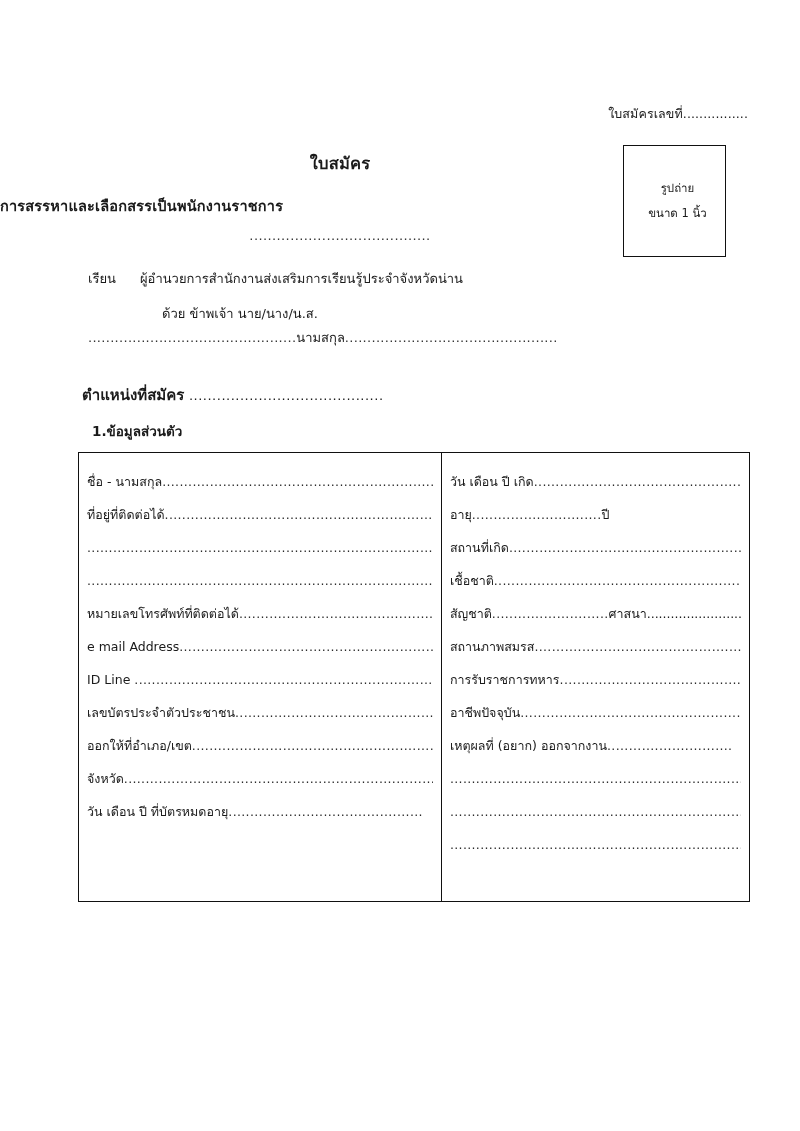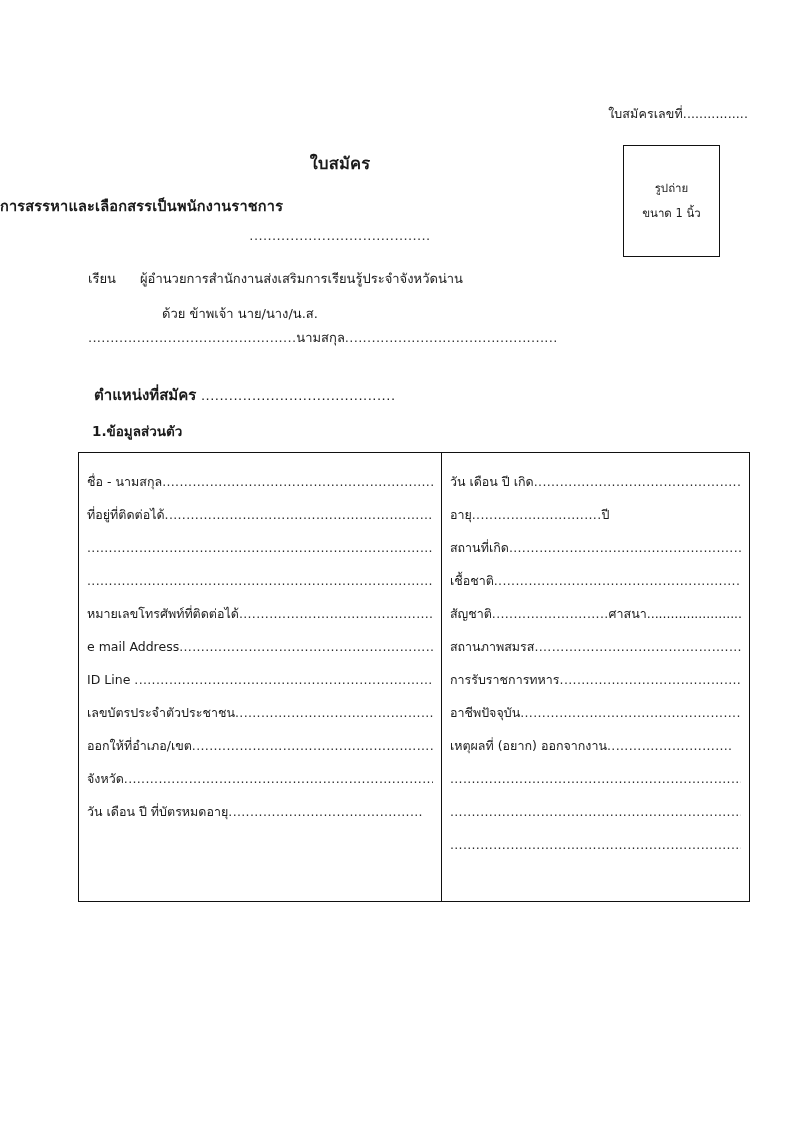--- a/index.html
+++ b/index.html
@@ -35,20 +35,21 @@
     left: 623px;
     top: 145px;
     width: 95px;
     height: 110px;
     border: 1.3px solid #111;
     display: flex;
     flex-direction: column;
     align-items: center;
     justify-content: center;
     gap: 13px;
+    padding-left: 6px;
   }
   .photo-box span {
     font-size: 11.5px;
     line-height: 1;
   }
 
   
   .title-main {
     position: absolute;
     left: 0;
@@ -107,21 +108,21 @@
     display: inline-block;
     width: 74px;
   }
   .dotfill {
     color: #333;
     letter-spacing: .3px;
   }
 
   .position-line {
     position: absolute;
-    left: 94px;
+    left: 82px;
     top: 383px;
     font-size: 15px;
     font-weight: bold;
     white-space: nowrap;
   }
   .position-line .dots {
     font-weight: normal;
     font-size: 13px;
     letter-spacing: .5px;
   }

